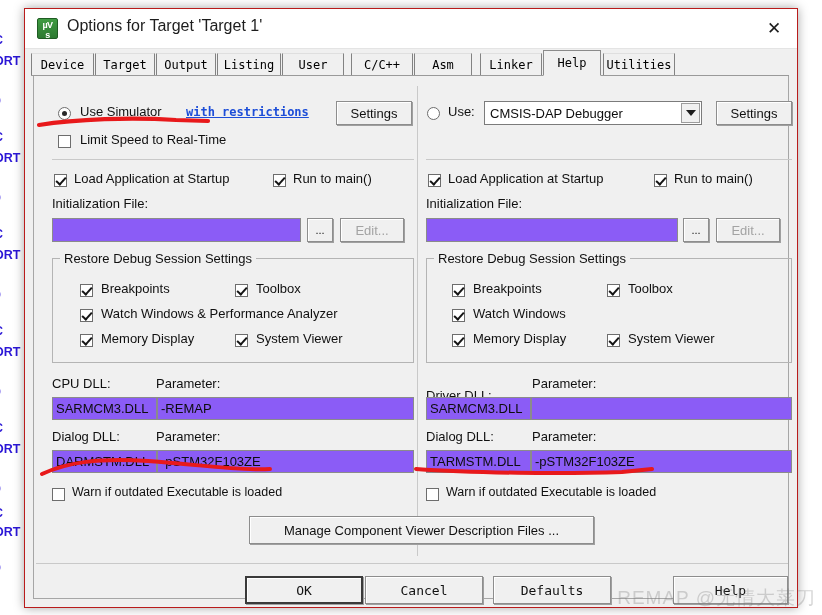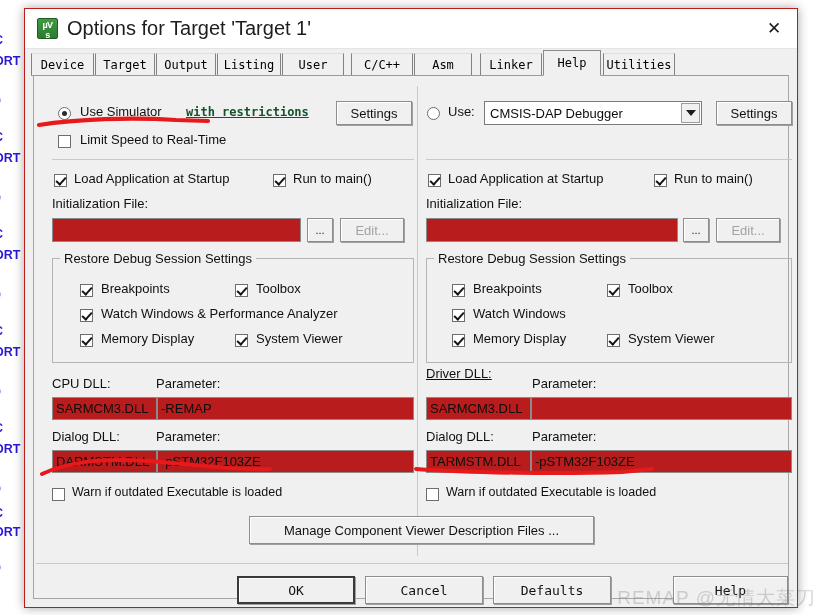--- a/index.html
+++ b/index.html
@@ -45,21 +45,21 @@
     border: 1px solid #1f5c23; border-radius: 2px;
     color: #ffffff; font-size: 9px; font-weight: bold;
     line-height: 10px; text-align: center; padding-top: 1px;
     font-family: "Liberation Sans", sans-serif;
     overflow: hidden;
   }
   #app-icon .l1 { display:block; letter-spacing:-0.5px; }
   #app-icon .l2 { display:block; letter-spacing:-0.5px; }
   #title-text {
     position: absolute; left: 42px; top: 8px;
-    font-size: 20px; color: #1d1d1d;
+    font-size: 16px; color: #1d1d1d;
     font-family: "Liberation Sans", sans-serif;
   }
   #close-btn {
     position: absolute; right: 0; top: 0; width: 46px; height: 39px;
     display: flex; align-items: center; justify-content: center;
     font-size: 17px; color: #1b1b1b; cursor: pointer;
     font-family: "Liberation Sans", sans-serif;
   }
 
   
@@ -129,40 +129,41 @@
     width: 4px; height: 8px;
     border: solid #151515; border-width: 0 2px 2px 0;
     transform: rotate(42deg);
   }
   .lbl {
     position: absolute; font-size: 13px; color: #101010;
     font-family: "Liberation Sans", sans-serif; white-space: nowrap;
   }
   .link {
     position: absolute; font-family: "DejaVu Sans Mono", monospace;
-    font-size: 12px; color: #14532d; text-decoration: underline;
+    font-size: 12px; color: #1d4ed8; text-decoration: underline;
     white-space: nowrap; cursor: pointer; font-weight: bold;
   }
   .btn {
     position: absolute;
     background: #f0f0f0;
     border: 1px solid #8d8d8d;
     box-shadow: inset 1px 1px 0 #ffffff, 1px 1px 0 #9f9f9f;
     font-family: "Liberation Sans", sans-serif;
     font-size: 13px; color: #111111;
     display: flex; align-items: center; justify-content: center;
     cursor: pointer;
   }
   .btn.disabled { color: #a3a3a3; }
   .btn.mono { font-family: "DejaVu Sans Mono", monospace; font-size: 13px; }
   .btn.mono.default {
     border: 2px solid #3a3a3a;
+    margin-left: 8px;
   }
   .field {
-    position: absolute; background: #b91c1c;
+    position: absolute; background: #8b5cf6;
     border: 1px solid #8b8b8b;
     font-size: 13px; color: #0d0d0d;
     font-family: "Liberation Sans", sans-serif;
     display: flex; align-items: center;
     padding-left: 3px; overflow: hidden; white-space: nowrap;
   }
   .combo {
     position: absolute; background: #ffffff;
     border: 1px solid #7b7b7b;
     font-size: 13px; color: #0d0d0d;
@@ -338,21 +339,21 @@
         <div class="chk checked" style="left:180px; top:25px;"></div>
         <div class="lbl" style="left:201px; top:22px;">Toolbox</div>
         <div class="chk checked" style="left:25px; top:50px;"></div>
         <div class="lbl" style="left:46px; top:47px;">Watch Windows</div>
         <div class="chk checked" style="left:25px; top:75px;"></div>
         <div class="lbl" style="left:46px; top:72px;">Memory Display</div>
         <div class="chk checked" style="left:180px; top:75px;"></div>
         <div class="lbl" style="left:201px; top:72px;">System Viewer</div>
       </div>
 
-      <div class="lbl" style="left:6px; top:290px;text-decoration:underline;">Driver DLL:</div>
+      <div class="lbl" style="left:6px; top:312px;">Driver DLL:</div>
       <div class="lbl" style="left:112px; top:300px;">Parameter:</div>
       <div class="field" style="left:6px; top:321px; width:105px; height:23px;">SARMCM3.DLL</div>
       <div class="field" style="left:111px; top:321px; width:261px; height:23px;"></div>
 
       <div class="lbl" style="left:6px; top:353px;">Dialog DLL:</div>
       <div class="lbl" style="left:112px; top:353px;">Parameter:</div>
       <div class="field" style="left:6px; top:374px; width:105px; height:23px;">TARMSTM.DLL</div>
       <div class="field" style="left:111px; top:374px; width:261px; height:23px;">-pSTM32F103ZE</div>
 
       <div class="chk" style="left:6px; top:412px;"></div>

